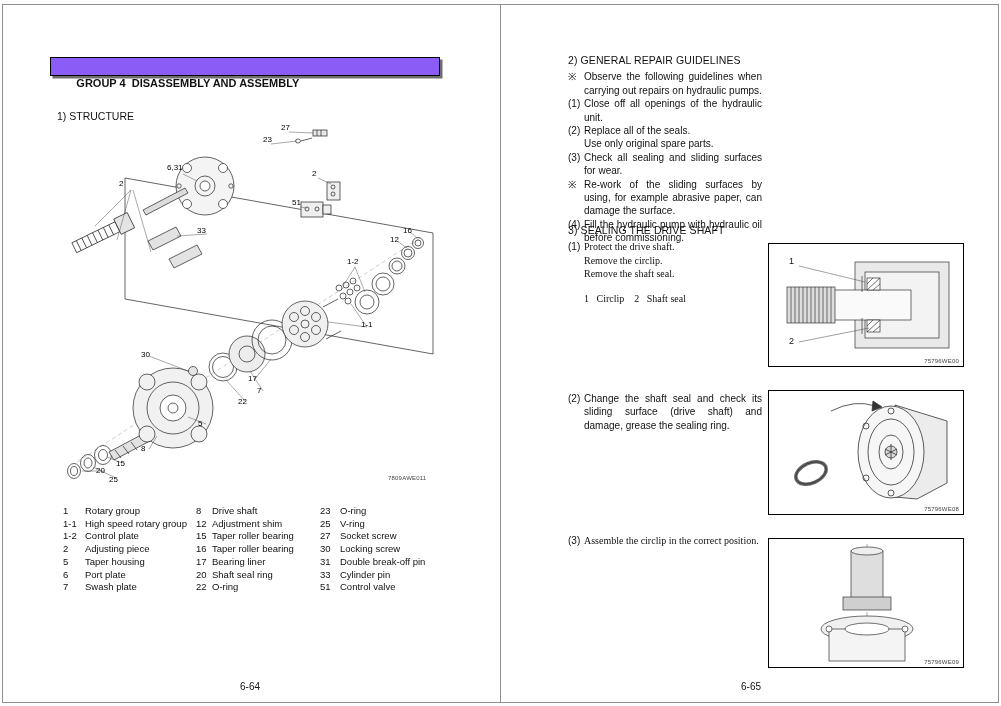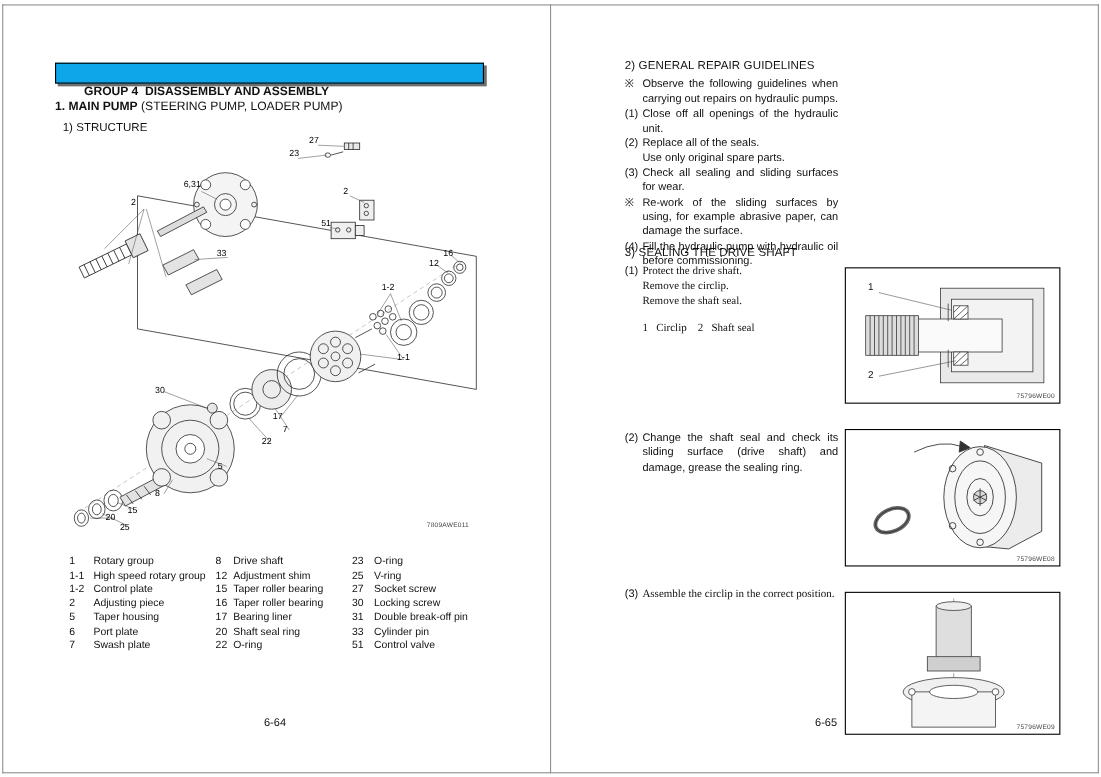--- a/index.html
+++ b/index.html
@@ -11,39 +11,39 @@
   .f-bottom { left:2px; right:2px; bottom:3px; height:1px; }
   .f-left   { left:2px; top:4px; bottom:3px; width:1px; }
   .f-right  { right:2px; top:4px; bottom:3px; width:1px; }
   .f-center { left:500px; top:4px; bottom:3px; width:1px; }
 
   section { position:absolute; top:0; height:100%; width:500px; }
   .page-left  { left:0; }
   .page-right { left:501px; }
 
   .group-header { position:absolute; left:50px; top:57px; width:390px; height:19px;
-    background:#0ea5e9; border:1px solid #000; box-shadow:2.5px 2.5px 0 0 #6e6e6e;
+    background:#8b5cf6; border:1px solid #000; box-shadow:2.5px 2.5px 0 0 #6e6e6e;
     line-height:17px; padding-left:7px; font-weight:bold; font-size:11px; white-space:pre; }
   .section-title { position:absolute; left:50px; top:91px; font-size:11px; }
   .section-title .b { font-weight:bold; }
   .subsection-title { position:absolute; left:57px; top:110px; font-size:10.5px; font-weight:normal; }
 
   .diagram { position:absolute; left:55px; top:124px; width:410px; height:366px; }
   .callout { position:absolute; font-size:8px; line-height:8px; color:#000; }
   .fig-code { position:absolute; font-size:6px; color:#444; letter-spacing:.2px; }
   .diagram .fig-code { left:333px; top:351px; }
 
   .parts-list { position:absolute; left:63px; top:505px; display:flex; font-size:9.5px; line-height:12.7px; }
   .parts-col { flex:none; }
   .pc1 { width:133px; } .pc2 { width:124px; } .pc3 { width:130px; }
   .part-row { display:flex; }
   .pn { flex:none; }
   .pc1 .pn { width:22px; } .pc2 .pn { width:16px; } .pc3 .pn { width:20px; }
 
-  .page-num { position:absolute; top:652px; width:100%; text-align:center; font-size:10px; }
+  .page-num { position:absolute; top:681px; width:100%; text-align:center; font-size:10px; }
 
   .col-text { position:absolute; left:67px; width:194px; font-size:10px; line-height:13.4px; }
   .rhead { font-size:10.5px; font-weight:normal; margin-bottom:3px; letter-spacing:.1px; }
   .li { display:flex; }
   .mk { flex:none; width:16px; }
   .li p { flex:1; text-align:justify; }
   .li .lines { flex:1;font-family:Liberation Serif, serif; }
   .li .lines p { text-align:justify; }
   .keyline { white-space:pre; margin-top:11px; text-align:right; }
 
@@ -61,21 +61,20 @@
   <div class="frame-line f-bottom"></div>
   <div class="frame-line f-left"></div>
   <div class="frame-line f-right"></div>
   <div class="frame-line f-center"></div>
 
   <section class="page-left">
     <header class="group-header">
       <span>GROUP 4  DISASSEMBLY AND ASSEMBLY</span>
     </header>
 
-    <div class="section-title"><span class="b">1. MAIN PUMP</span><span> (STEERING PUMP, LOADER PUMP)</span></div>
 
     <div class="subsection-title">1) STRUCTURE</div>
 
     <figure class="diagram">
       <svg width="410" height="366" viewBox="0 0 410 366">
         <g stroke="#222" stroke-width="0.7" fill="none">
           <polygon points="70,54 378,109 378,230 70,175"></polygon>
           <line x1="22" y1="338" x2="368" y2="112" stroke="#999" stroke-width="0.5" stroke-dasharray="4,3"></line>
           <ellipse cx="19" cy="347" rx="6.5" ry="7.5"></ellipse>
             <ellipse cx="19" cy="347" rx="3.5" ry="4.5"></ellipse>

